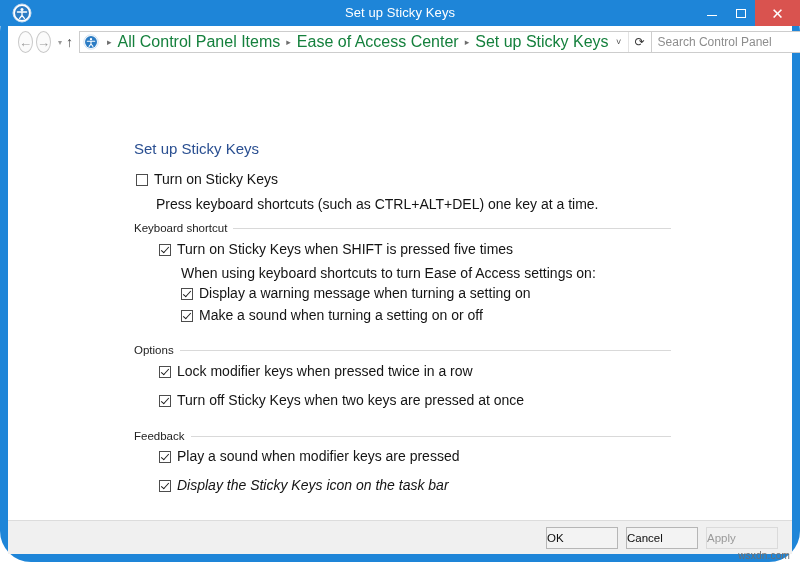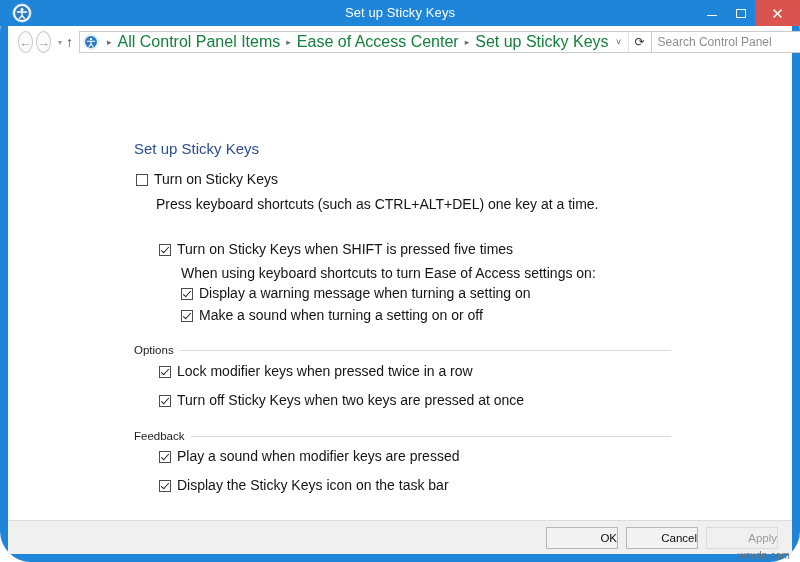--- a/index.html
+++ b/index.html
@@ -280,21 +280,21 @@
     width: 72px;
     height: 22px;
     font-family: "Liberation Sans", sans-serif;
     font-size: 11.5px;
     color: #0d0d0d;
     background: #f3f3f3;
     border: 1px solid #b6b6b6;
     margin-left: 8px;
     box-sizing: border-box;
     line-height: 20px;
-    text-align: right;
+    text-align: left;
   }
   .dlgbtn.disabled {
     color: #9a9a9a;
     background: #f0f0f0;
     border-color: #dadada;
   }
   #watermark {
     position: absolute;
     right: 10px;
     bottom: 1px;
@@ -386,20 +386,24 @@
 
       <div id="page-title">Set up Sticky Keys</div>
 
       <div class="cb-row" style="left:128px; top:115px;">
         <span class="cbox"></span>
         <span class="cb-label">Turn on Sticky Keys</span>
       </div>
 
       <div class="plain-text" style="left:148px; top:138px;">Press keyboard shortcuts (such as CTRL+ALT+DEL) one key at a time.</div>
 
+      <div class="group" style="left:126px; top:164px;">
+        <span class="group-label">Keyboard shortcut</span>
+        <span class="group-line"></span>
+      </div>
 
       <div class="cb-row" style="left:151px; top:185px;">
         <span class="cbox checked"></span>
         <span class="cb-label">Turn on Sticky Keys when SHIFT is pressed five times</span>
       </div>
 
       <div class="plain-text" style="left:173px; top:207px;">When using keyboard shortcuts to turn Ease of Access settings on:</div>
 
       <div class="cb-row" style="left:173px; top:229px;">
         <span class="cbox checked"></span>
@@ -429,21 +433,21 @@
       <div class="group" style="left:126px; top:372px;">
         <span class="group-label">Feedback</span>
         <span class="group-line"></span>
       </div>
 
       <div class="cb-row" style="left:151px; top:392px;">
         <span class="cbox checked"></span>
         <span class="cb-label">Play a sound when modifier keys are pressed</span>
       </div>
 
-      <div class="cb-row" style="left:151px; top:421px;">
+      <div class="cb-row" style="left:151px; top:421px;font-style:italic;">
         <span class="cbox checked"></span>
         <span class="cb-label">Display the Sticky Keys icon on the task bar</span>
       </div>
 
     </div>
 
     <div id="footer">
       <div class="dlgbtn">OK</div>
       <div class="dlgbtn">Cancel</div>
       <div class="dlgbtn disabled">Apply</div>

